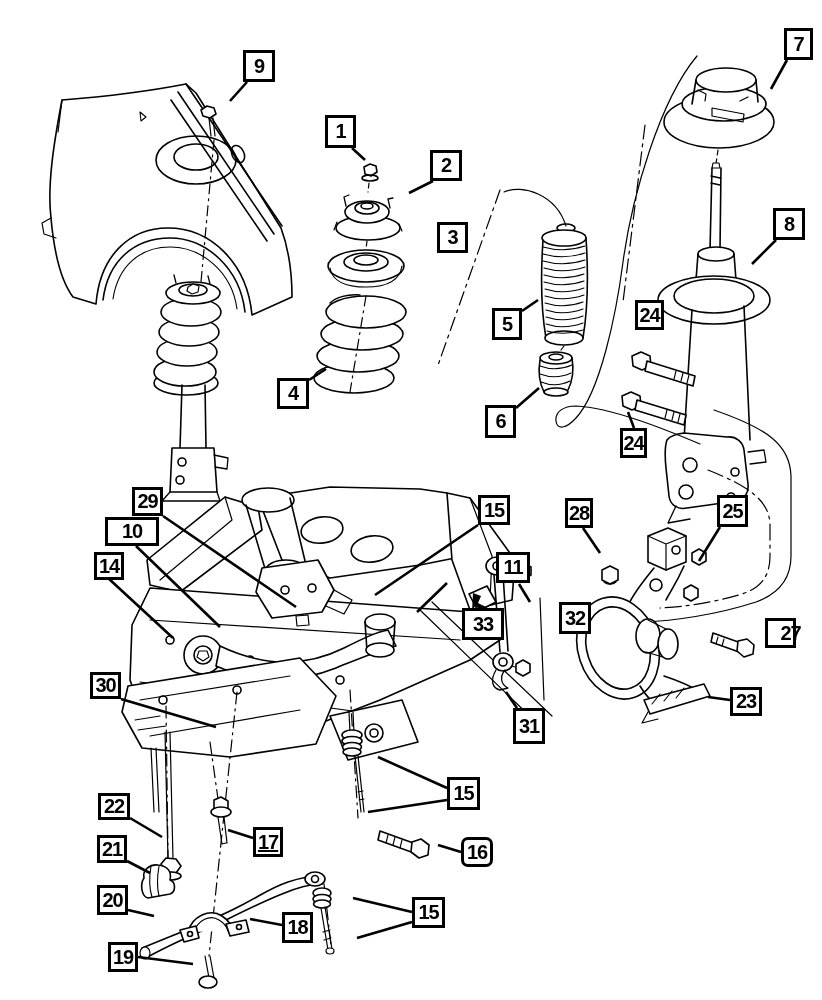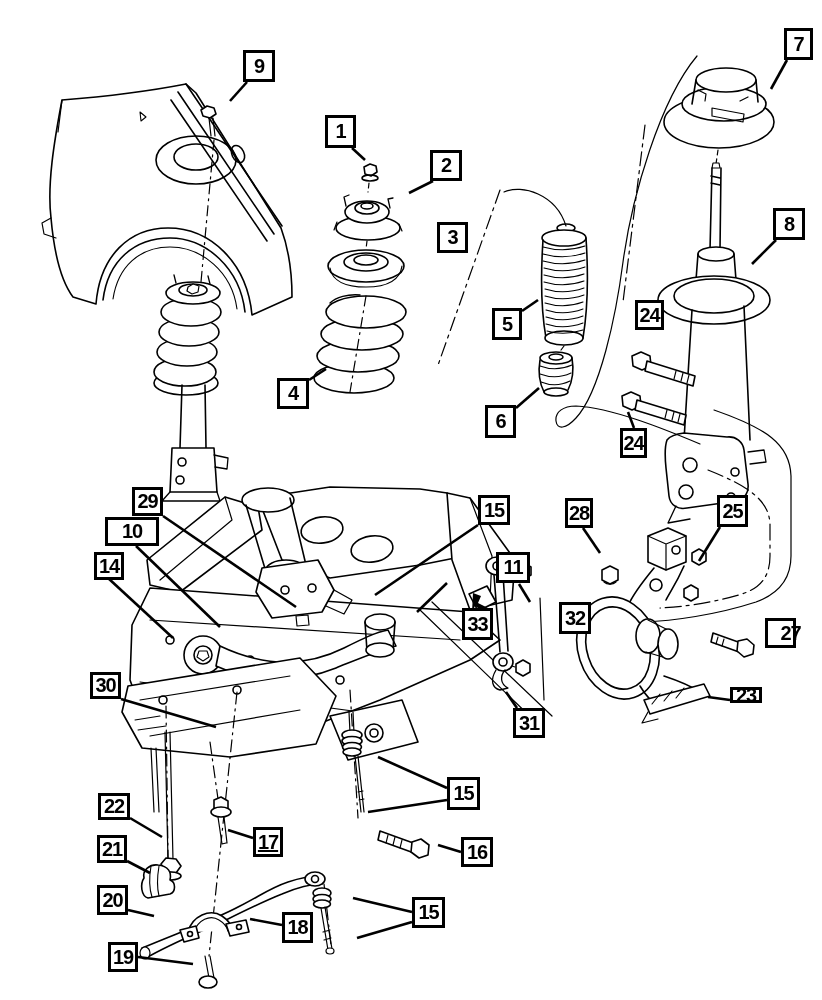--- a/index.html
+++ b/index.html
@@ -326,33 +326,33 @@
       <div class="callout" style="left: 485px; top: 405px; width: 31px; height: 33px;">6</div>
       <div class="callout" style="left: 784px; top: 28px; width: 29px; height: 32px;">7</div>
       <div class="callout" style="left: 773px; top: 208px; width: 32px; height: 32px;">8</div>
       <div class="callout" style="left: 243px; top: 50px; width: 32px; height: 32px;">9</div>
       <div class="callout" style="left: 105px; top: 517px; width: 54px; height: 29px;">10</div>
       <div class="callout" style="left: 466px; top: 552px; width: 34px; height: 31px; margin-left: 30px;">11</div>
       <div class="callout" style="left: 78px; top: 552px; width: 30px; height: 28px; margin-left: 16px;">14</div>
       <div class="callout" style="left: 478px; top: 495px; width: 32px; height: 30px;">15</div>
       <div class="callout" style="left: 447px; top: 777px; width: 33px; height: 33px;">15</div>
       <div class="callout" style="left: 412px; top: 897px; width: 33px; height: 31px;">15</div>
-      <div class="callout" style="left: 461px; top: 837px; width: 32px; height: 30px;">16</div>
+      <div class="callout" style="left: 461px; top: 837px; width: 32px; height: 30px; border-radius: 7px;">16</div>
       <div class="callout" style="left: 253px; top: 827px; width: 30px; height: 30px; text-decoration: underline;">17</div>
       <div class="callout" style="left: 282px; top: 912px; width: 31px; height: 31px;">18</div>
       <div class="callout" style="left: 108px; top: 942px; width: 30px; height: 30px;">19</div>
       <div class="callout" style="left: 97px; top: 885px; width: 31px; height: 30px;">20</div>
       <div class="callout" style="left: 97px; top: 835px; width: 30px; height: 28px;">21</div>
       <div class="callout" style="left: 98px; top: 793px; width: 32px; height: 27px;">22</div>
-      <div class="callout" style="left: 730px; top: 687px; width: 32px; height: 16px;">23</div>
+      <div class="callout" style="left: 730px; top: 687px; width: 32px; height: 29px;">23</div>
       <div class="callout" style="left: 635px; top: 300px; width: 29px; height: 30px;">24</div>
       <div class="callout" style="left: 620px; top: 428px; width: 27px; height: 30px;">24</div>
       <div class="callout" style="left: 717px; top: 495px; width: 31px; height: 32px;">25</div>
       <div class="callout" style="left: 765px; top: 618px; width: 31px; height: 30px; padding-left: 20px;">27</div>
       <div class="callout" style="left: 565px; top: 498px; width: 28px; height: 30px;">28</div>
       <div class="callout" style="left: 132px; top: 487px; width: 31px; height: 29px; text-align: right;">29</div>
       <div class="callout" style="left: 90px; top: 672px; width: 31px; height: 27px;">30</div>
-      <div class="callout" style="left: 513px; top: 708px; width: 32px; height: 30px; text-align: right;">31</div>
+      <div class="callout" style="left: 513px; top: 708px; width: 32px; height: 36px; text-align: right;">31</div>
       <div class="callout" style="left: 527px; top: 602px; width: 32px; height: 32px; margin-left: 32px;">32</div>
-      <div class="callout" style="left: 462px; top: 608px; width: 31px; height: 32px;">33</div>
+      <div class="callout" style="left: 462px; top: 608px; width: 42px; height: 32px;">33</div>
     </div>
 
 </div>
 
 </body></html>

